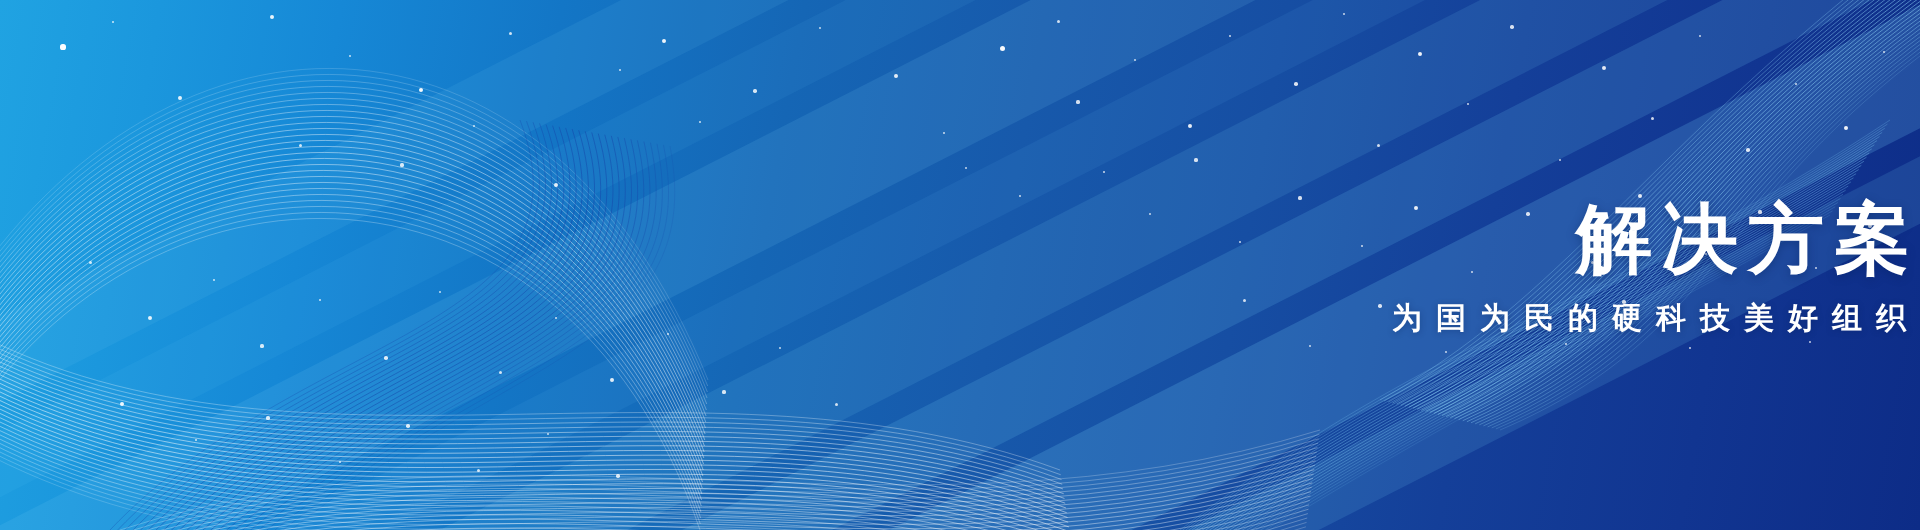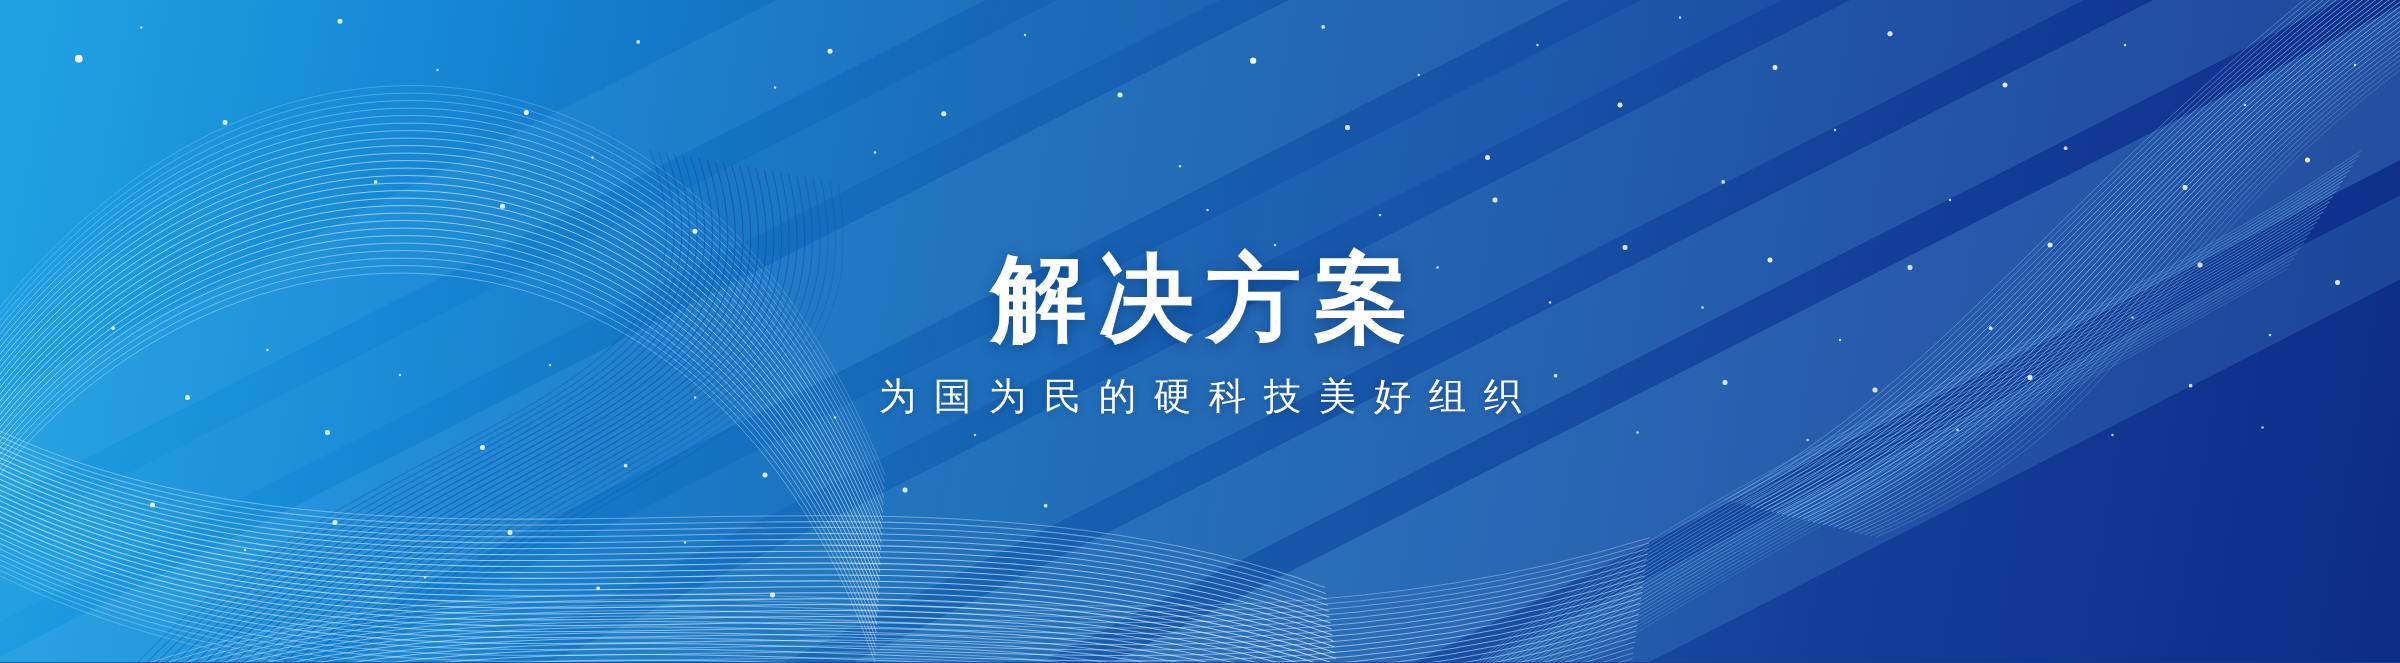--- a/index.html
+++ b/index.html
@@ -19,30 +19,30 @@
 
   
   .star{position:absolute;border-radius:50%;background:#ffffff;}
 
   
   .wavesvg{position:absolute;top:0;left:0;width:1920px;height:530px;overflow:visible;}
 
   
   #textblock{
     position:absolute;left:0;top:196px;width:1920px;
-    text-align:center;z-index:40;
+    text-align:right;z-index:40;
   }
   #title{
     display:block;color:#ffffff;font-weight:800;font-size:76px;
     line-height:86px;letter-spacing:10px;text-indent:10px;
     text-shadow:0 2px 10px rgba(4,28,80,.35);
     font-family:"DejaVu Sans","Liberation Sans",sans-serif;
   }
   #subtitle{
-    display:block;color:#ffffff;font-weight:400;font-size:30px;
+    display:block;color:#ffffff;font-weight:700;font-size:30px;
     line-height:40px;letter-spacing:14px;text-indent:14px;margin-top:16px;
     text-shadow:0 1px 6px rgba(4,28,80,.35);
     font-family:"DejaVu Sans","Liberation Sans",sans-serif;
   }
 </style>
 </head>
 <body>
 
 <div id="banner" style="background: linear-gradient(100deg, rgb(32, 163, 226) 0%, rgb(27, 151, 221) 8%, rgb(22, 136, 214) 17%, rgb(19, 118, 198) 28%, rgb(21, 102, 181) 40%, rgb(23, 89, 171) 52%, rgb(22, 78, 163) 64%, rgb(20, 63, 153) 76%, rgb(17, 53, 145) 88%, rgb(13, 44, 135) 100%);">
 

